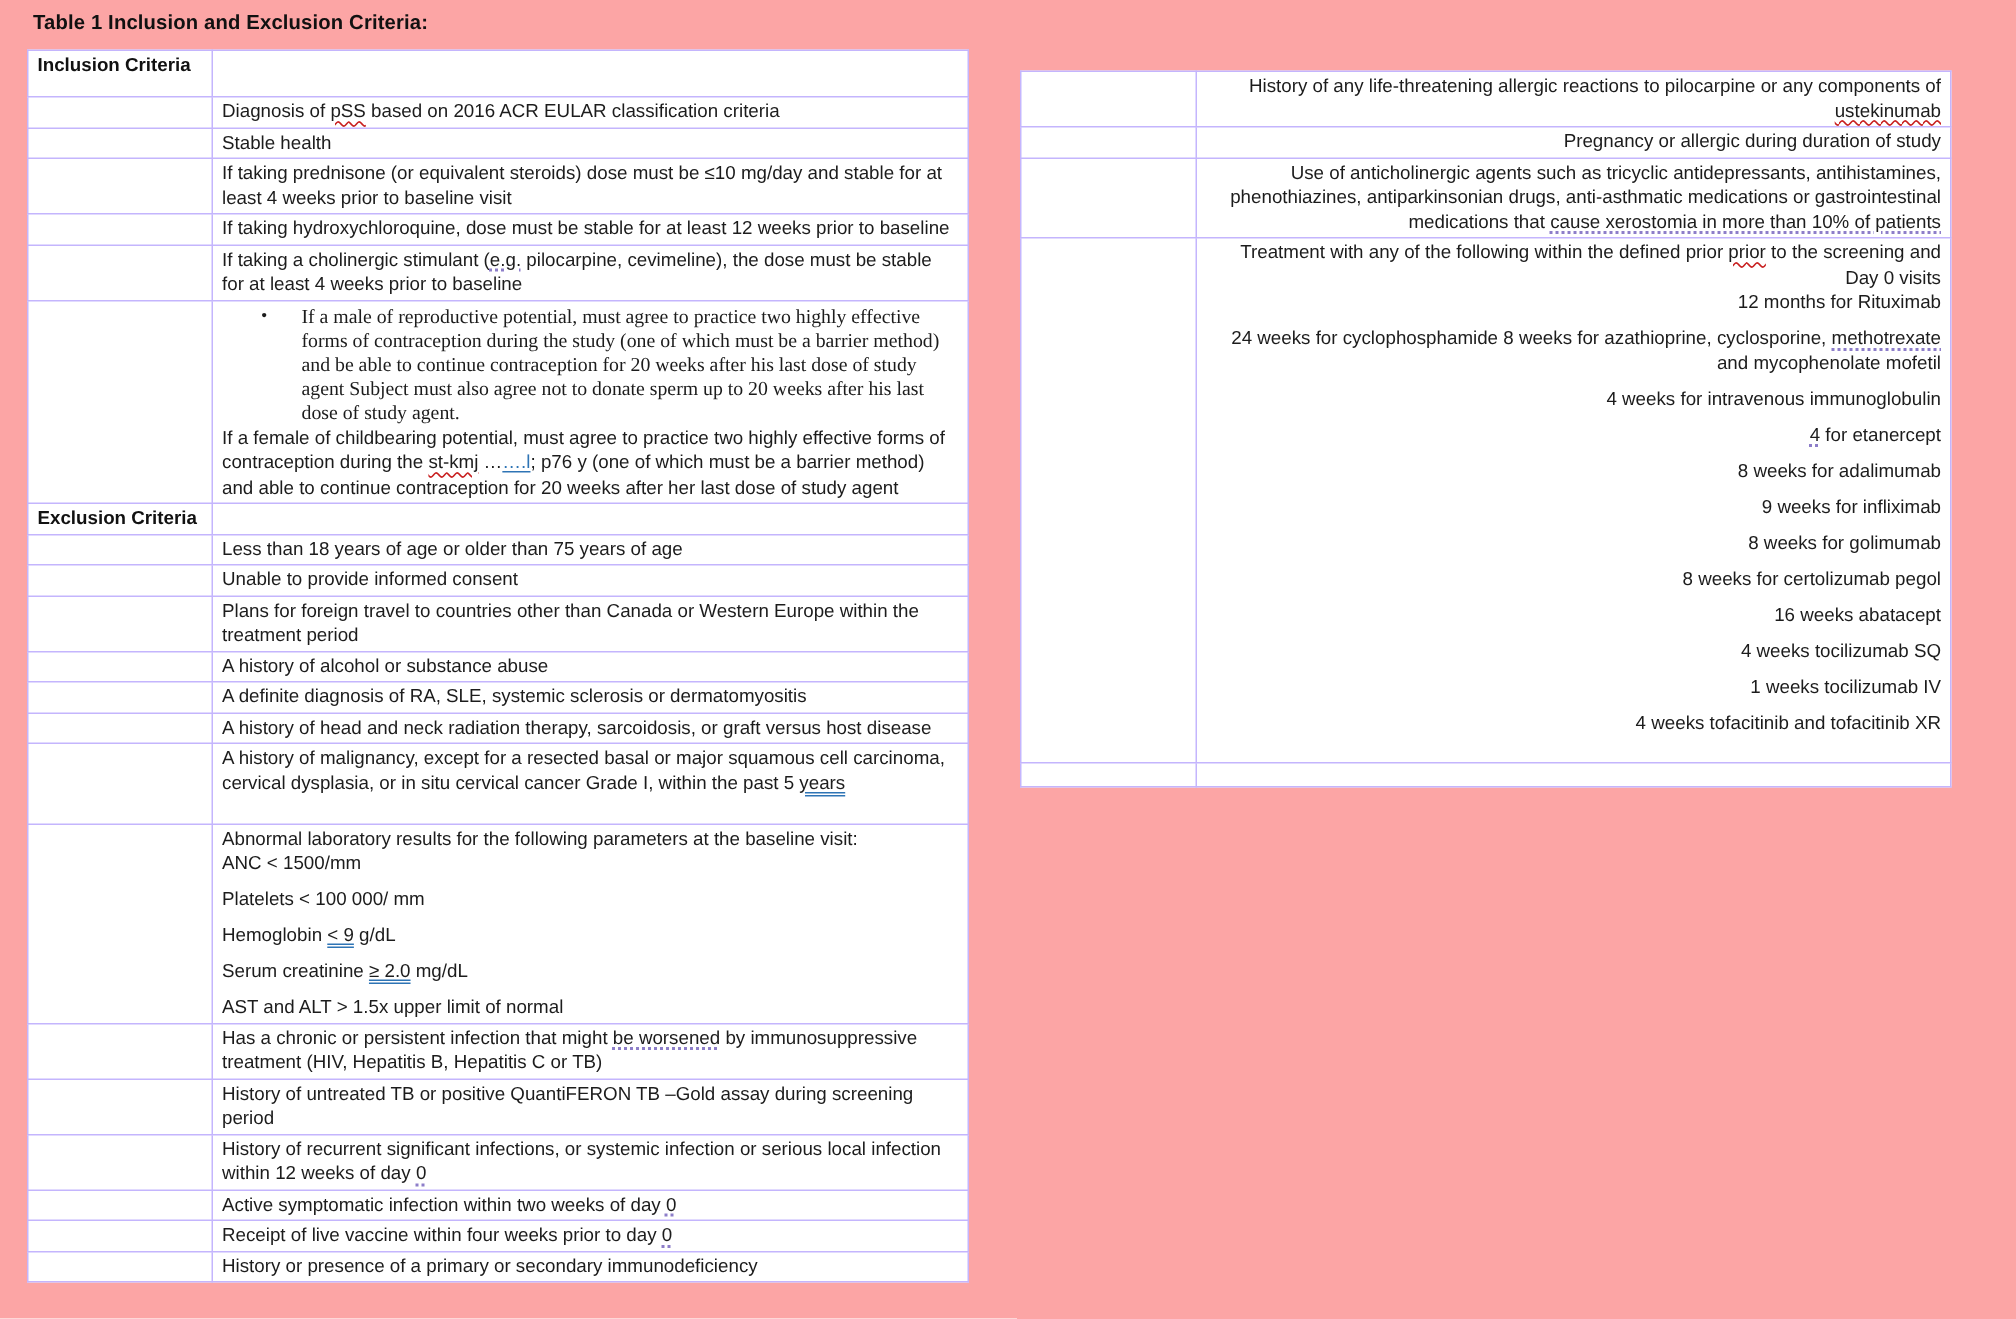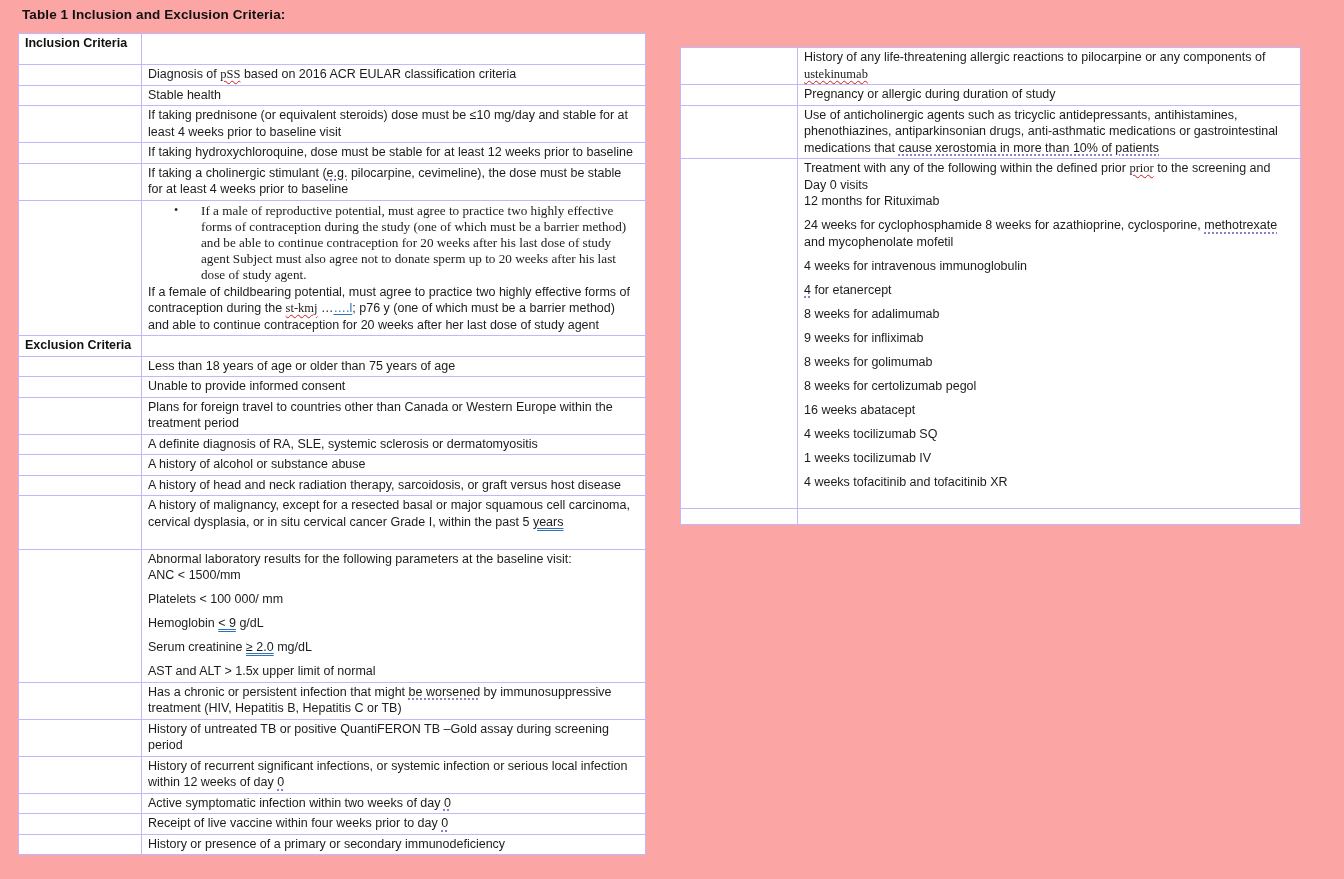--- a/index.html
+++ b/index.html
@@ -3,37 +3,37 @@
 <meta charset="utf-8">
 <style>
   * { margin:0; padding:0; box-sizing:border-box; }
   html,body { width:1344px; height:879px; background:#ffffff; font-family:"Liberation Sans", sans-serif; color:#1c1c1c; }
   #page { position:relative; width:1344px; height:879px; background:#fca5a5; overflow:hidden; }
 
   .doc-title { position:absolute; left:22px; top:7px; font-size:13.5px; font-weight:bold; color:#111; letter-spacing:.1px; }
 
   table.crit { border-collapse:collapse; table-layout:fixed; position:absolute; background:#fff; }
   #left-table  { left:18px;  top:33px; width:628px; }
-  #right-table { left:680px; top:47px; width:621px; }
+  #right-table { left:680px; top:47px; width:621px;text-align:right; }
   table.crit td { border:1px solid #c4b5fd; vertical-align:top; padding:1px 6px 2px 6px; font-size:12.5px; line-height:16.5px; color:#1c1c1c; }
   #left-table  td.col-label { width:123px; }
   #right-table td.col-label { width:117px; }
   td.col-label.bold { font-weight:bold; color:#111; }
   tr.tall-header td { height:31px; }
   tr.empty-row td { height:16px; }
 
   .para { min-height:16px; }
   .para.gap { margin-top:7.5px; }
   .para.pad-after { margin-bottom:16px; }
 
   .para.serif-bullet { position:relative; font-family:"Liberation Serif", serif; font-size:13.2px; line-height:16px; padding-left:53px; margin:1px 0 1px 0; }
   .para.serif-bullet .bullet { position:absolute; left:26px; top:-1px; font-size:12px; }
 
   
-  .m-r  { text-decoration:underline; text-decoration-style:wavy; text-decoration-color:#c81f1f; text-decoration-thickness:1px; text-underline-offset:2px;font-family:Liberation Serif, serif; }
+  .m-r  { text-decoration:underline; text-decoration-style:wavy; text-decoration-color:#c81f1f; text-decoration-thickness:1px; text-underline-offset:2px; }
   .m-b  { color:#2e74b5; text-decoration:underline; text-decoration-color:#2e74b5; text-underline-offset:2px; }
   .m-u2 { text-decoration:underline double; text-decoration-color:#2e74b5; text-underline-offset:2px; }
   .m-d  { text-decoration:underline dotted; text-decoration-color:#8d7ec9; text-decoration-thickness:2px; text-underline-offset:3px; }
 </style>
 </head>
 <body>
 
 <div id="page">
   <div class="doc-title">Table 1 Inclusion and Exclusion Criteria:</div>
   <table class="crit" id="left-table">
@@ -97,27 +97,27 @@
         </tr>
         <tr>
           <td class="col-label"></td>
           <td class="col-content">
             <div class="para"><span>Plans for foreign travel to countries other than Canada or Western Europe within the treatment period</span></div>
           </td>
         </tr>
         <tr>
           <td class="col-label"></td>
           <td class="col-content">
+            <div class="para"><span>A history of alcohol or substance abuse</span></div>
+          </td>
+        </tr>
+        <tr>
+          <td class="col-label"></td>
+          <td class="col-content">
             <div class="para"><span>A definite diagnosis of RA, SLE, systemic sclerosis or dermatomyositis</span></div>
-          </td>
-        </tr>
-        <tr>
-          <td class="col-label"></td>
-          <td class="col-content">
-            <div class="para"><span>A history of alcohol or substance abuse</span></div>
           </td>
         </tr>
         <tr>
           <td class="col-label"></td>
           <td class="col-content">
             <div class="para"><span>A history of head and neck radiation therapy, sarcoidosis, or graft versus host disease</span></div>
           </td>
         </tr>
         <tr>
           <td class="col-label"></td>

